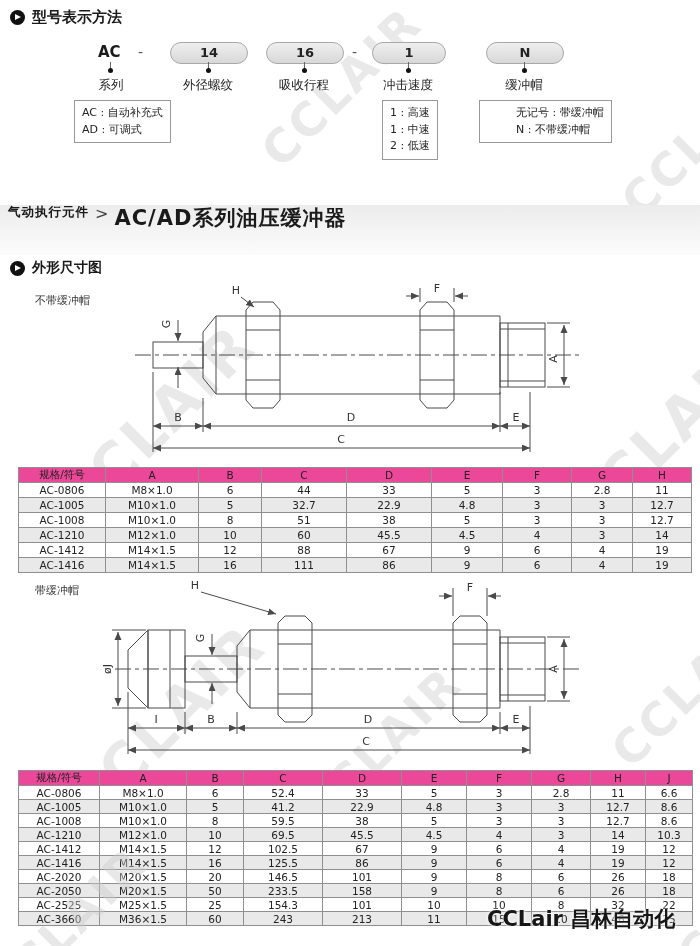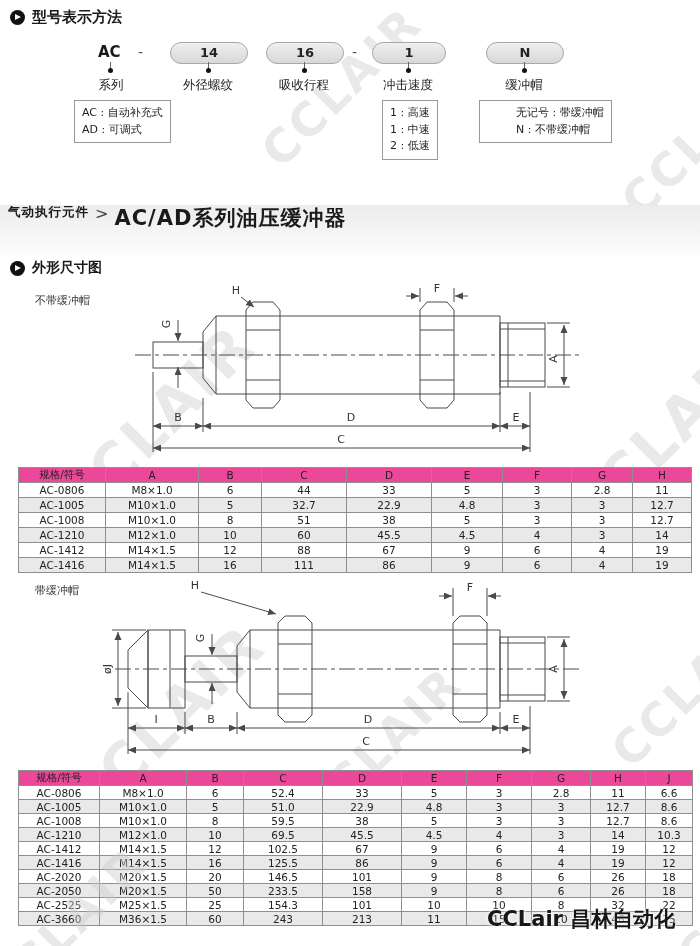--- a/index.html
+++ b/index.html
@@ -361,21 +361,21 @@
         <td>5</td>
         <td>3</td>
         <td>2.8</td>
         <td>11</td>
         <td>6.6</td>
       </tr>
       <tr>
         <td>AC-1005</td>
         <td>M10×1.0</td>
         <td>5</td>
-        <td>51.0</td>
+        <td>41.2</td>
         <td>22.9</td>
         <td>4.8</td>
         <td>3</td>
         <td>3</td>
         <td>12.7</td>
         <td>8.6</td>
       </tr>
       <tr>
         <td>AC-1008</td>
         <td>M10×1.0</td>

